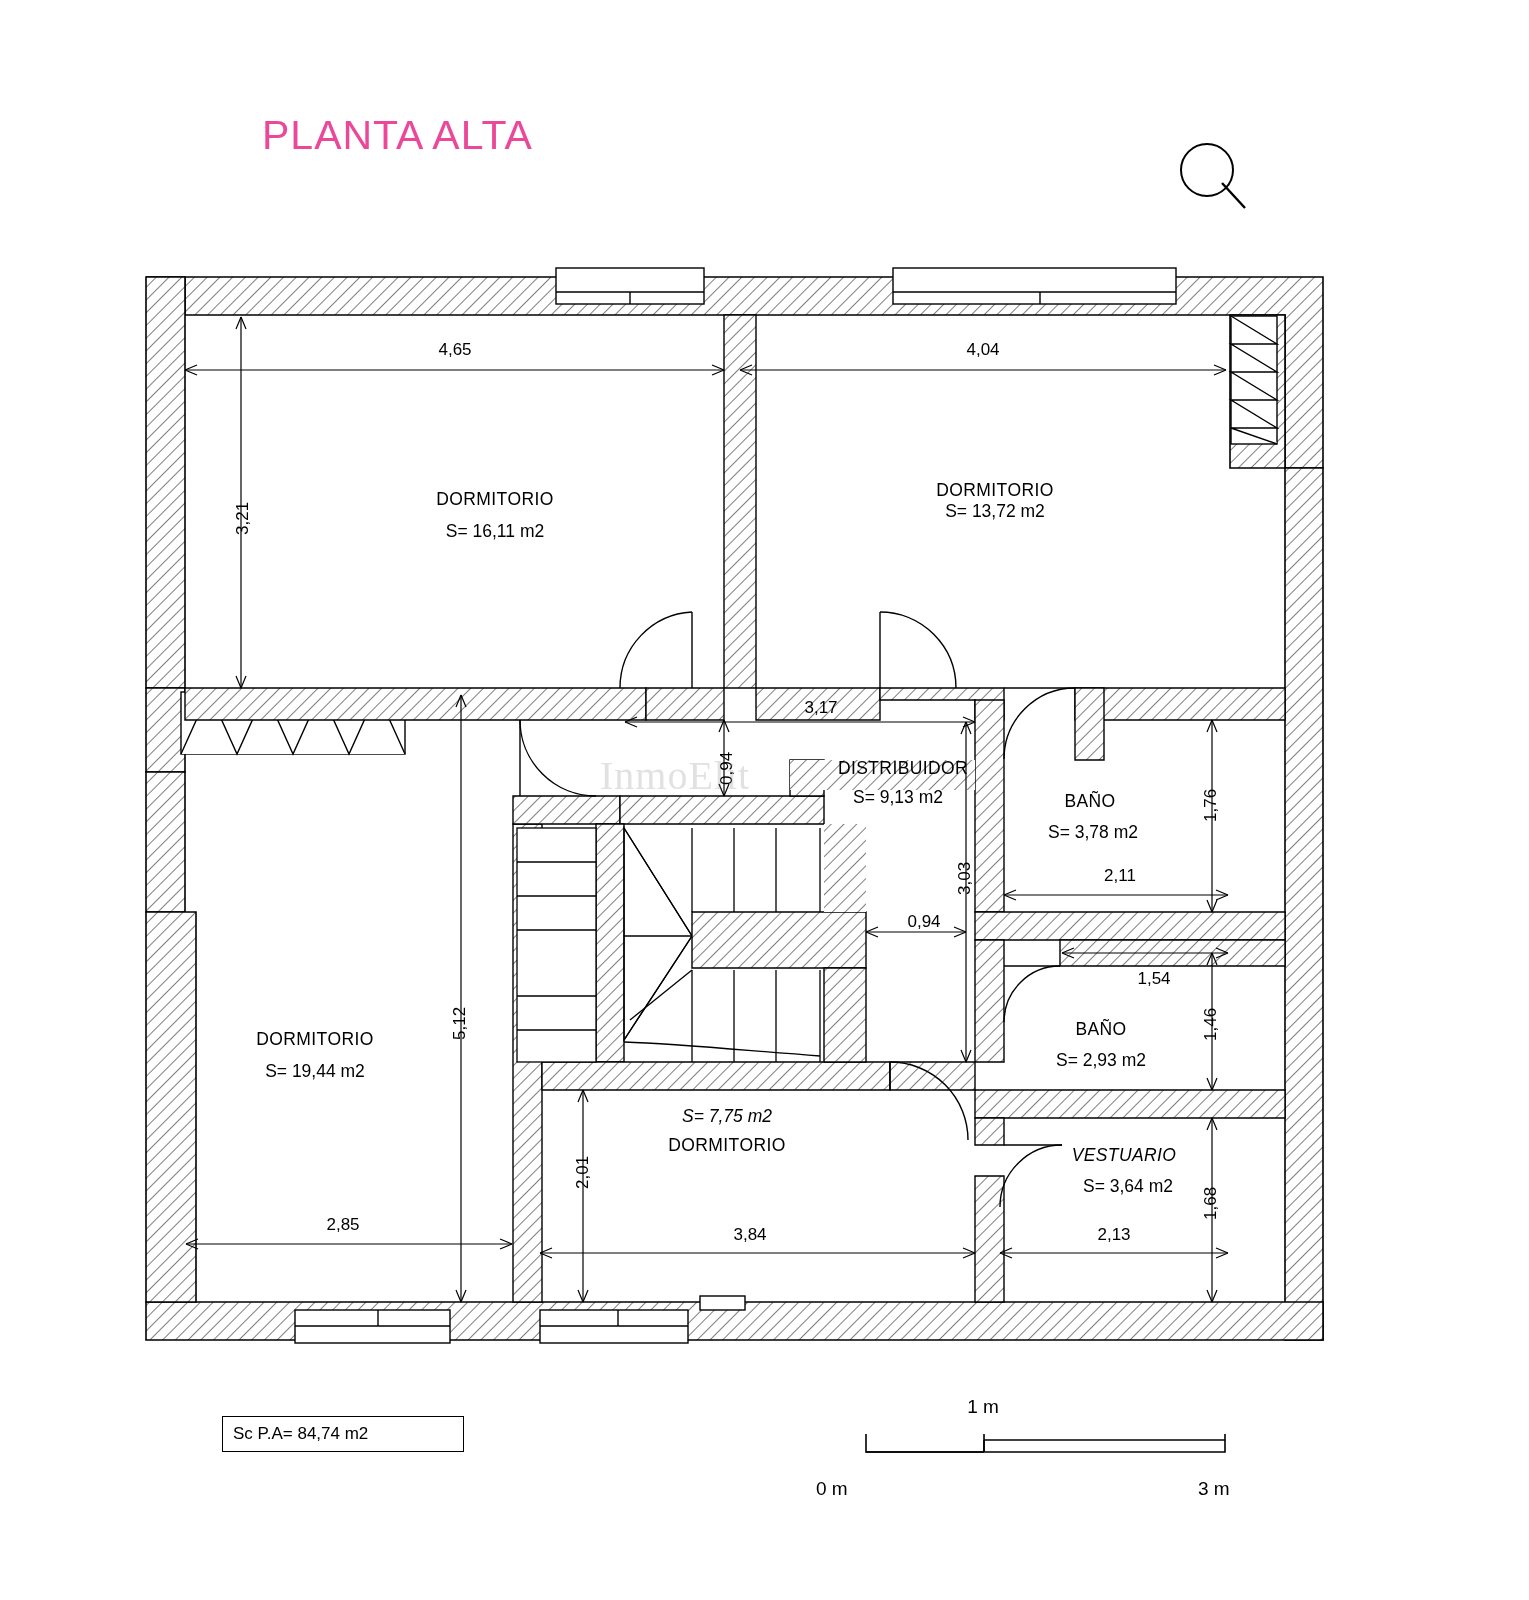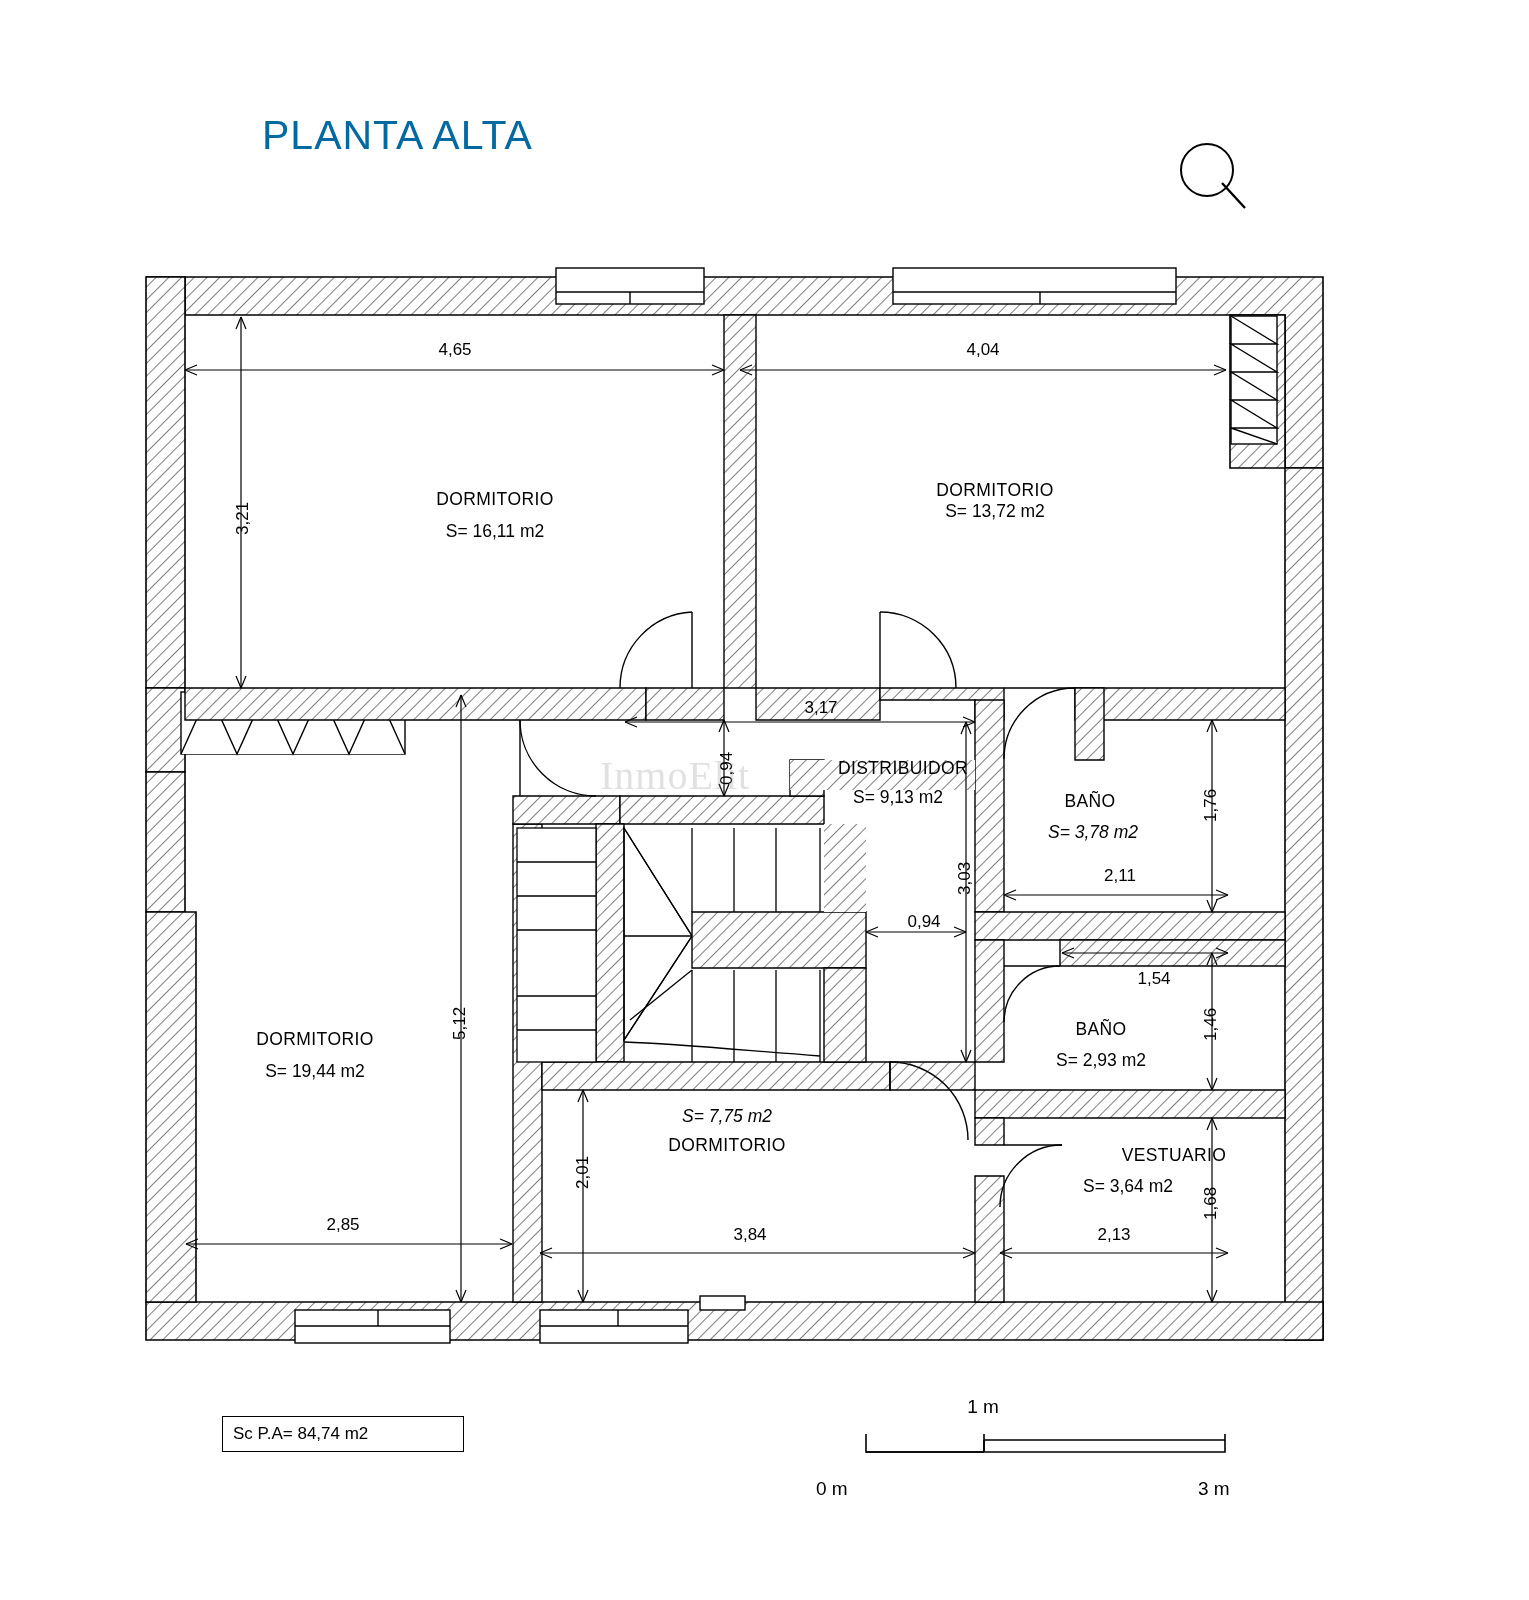--- a/index.html
+++ b/index.html
@@ -17,21 +17,21 @@
     height: 1600px;
     background: #ffffff;
     overflow: hidden;
   }
   .plan-title {
     position: absolute;
     left: 262px;
     top: 112px;
     font-size: 41px;
     letter-spacing: 1px;
-    color: #0369a1;
+    color: #ec4899;
   }
   svg.plan {
     position: absolute;
     left: 0;
     top: 0;
     width: 1529px;
     height: 1600px;
   }
   .lbl {
     position: absolute;
@@ -310,26 +310,26 @@
   <div class="lbl name centered" style="left:315px; top:1029px;">DORMITORIO</div>
   <div class="lbl area centered" style="left:315px; top:1061px;">S= 19,44 m2</div>
 
   <div class="lbl name centered" style="left:727px; top:1135px;">DORMITORIO</div>
   <div class="lbl area centered" style="left:727px; top:1106px;font-style:italic;">S= 7,75 m2</div>
 
   <div class="lbl name centered" style="left:903px; top:758px;">DISTRIBUIDOR</div>
   <div class="lbl area centered" style="left:898px; top:787px;">S= 9,13 m2</div>
 
   <div class="lbl name centered" style="left:1090px; top:791px;">BAÑO</div>
-  <div class="lbl area centered" style="left:1093px; top:822px;font-style:italic;">S= 3,78 m2</div>
+  <div class="lbl area centered" style="left:1093px; top:822px;">S= 3,78 m2</div>
 
   <div class="lbl name centered" style="left:1101px; top:1019px;">BAÑO</div>
   <div class="lbl area centered" style="left:1101px; top:1050px;">S= 2,93 m2</div>
 
-  <div class="lbl name centered" style="left:1174px; top:1145px;">VESTUARIO</div>
+  <div class="lbl name centered" style="left:1124px; top:1145px;font-style:italic;">VESTUARIO</div>
   <div class="lbl area centered" style="left:1128px; top:1176px;">S= 3,64 m2</div>
 
   <div class="dim centered" style="left:455px; top:340px;">4,65</div>
   <div class="dim centered" style="left:983px; top:340px;">4,04</div>
   <div class="dim vert" style="left:233px; top:535px;">3,21</div>
   <div class="dim centered" style="left:797px; top:698px;margin-left:24px;">3,17</div>
   <div class="dim vert" style="left:717px; top:785px;">0,94</div>
   <div class="dim vert" style="left:1201px; top:822px;">1,76</div>
   <div class="dim centered" style="left:1120px; top:866px;">2,11</div>
   <div class="dim vert" style="left:955px; top:895px;">3,03</div>

